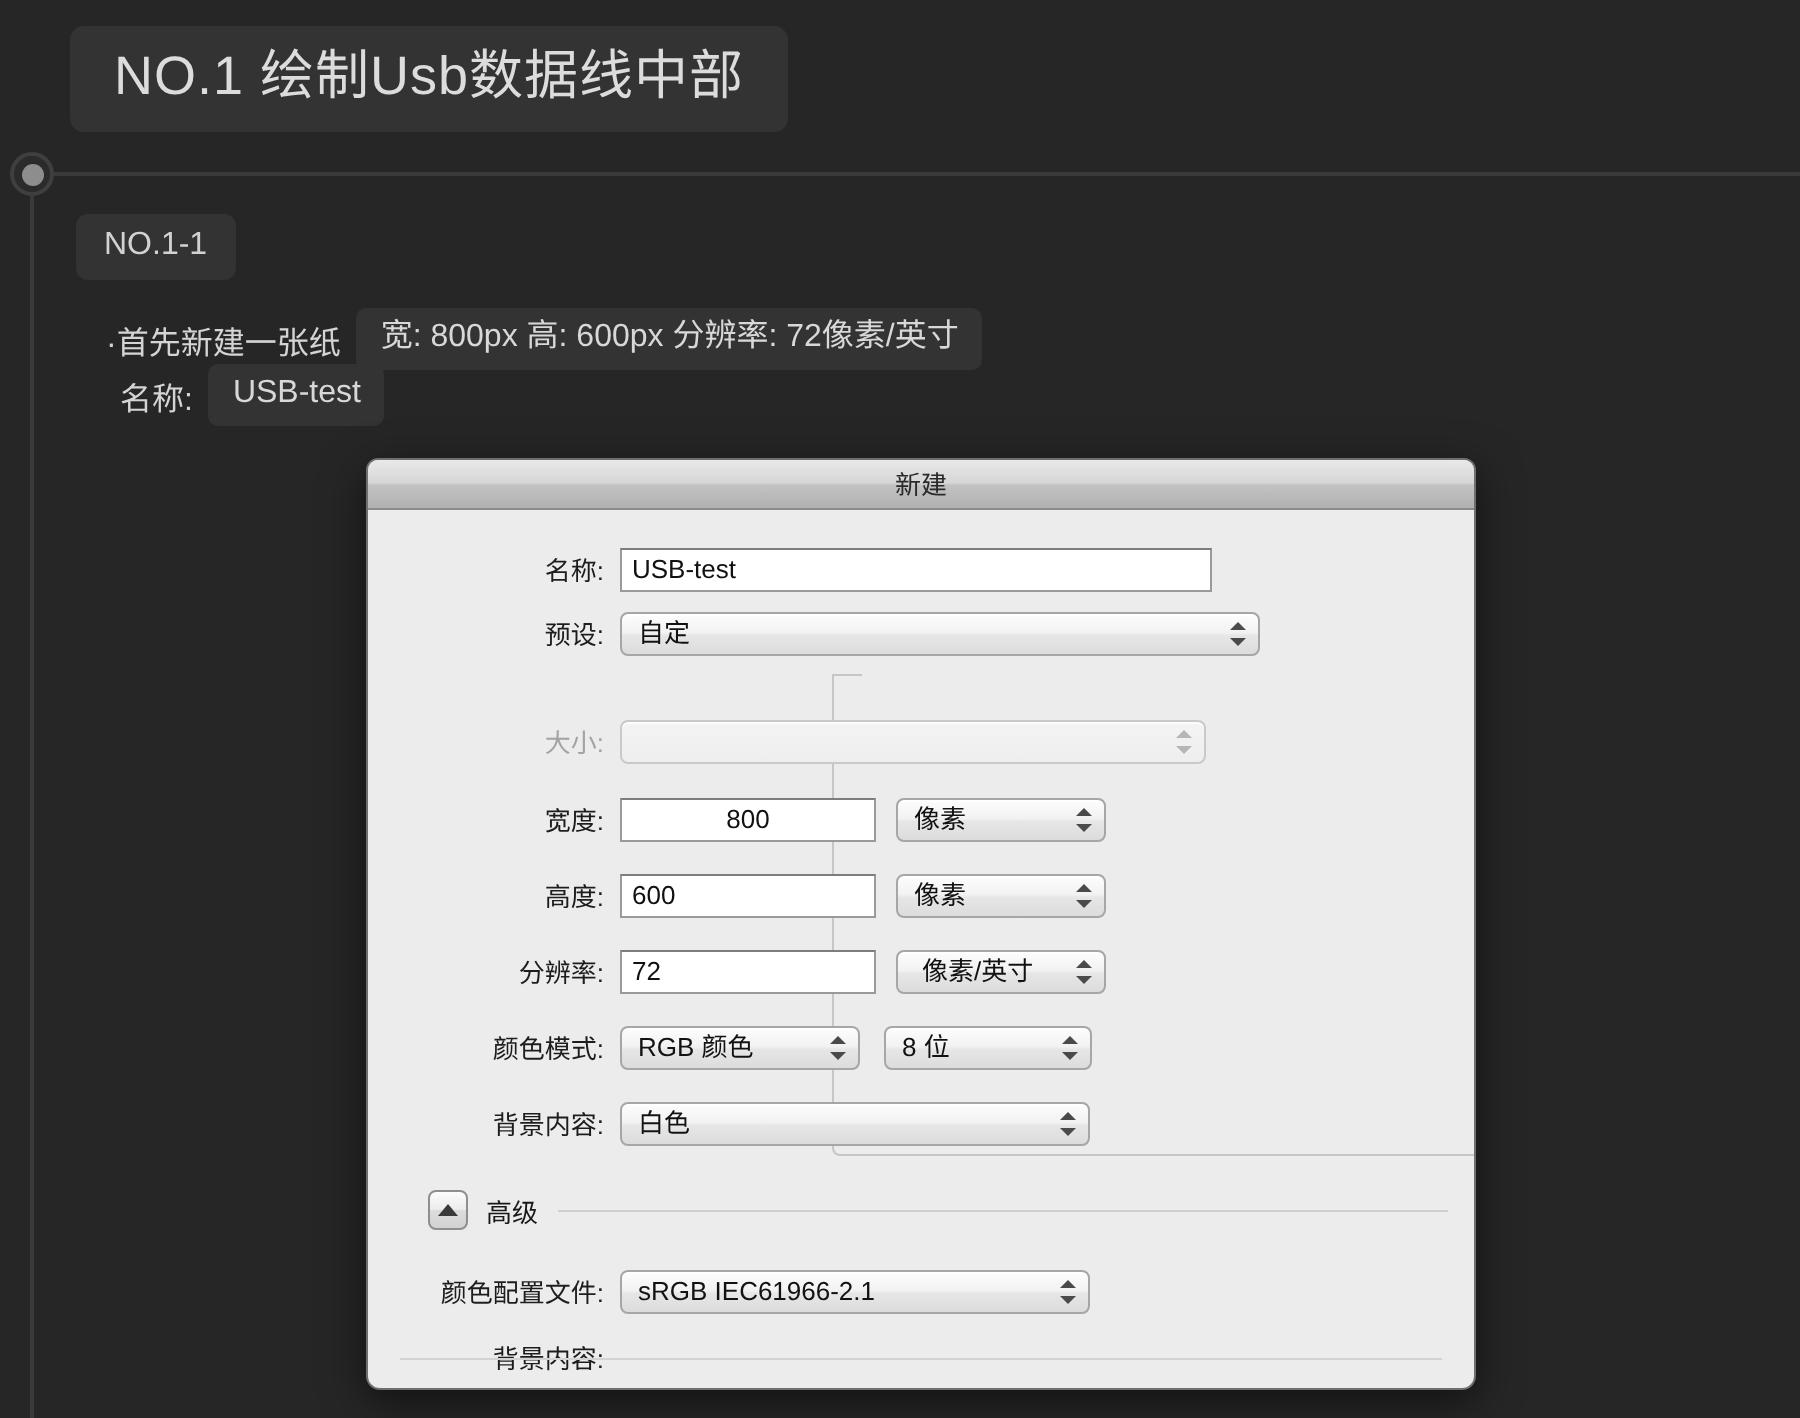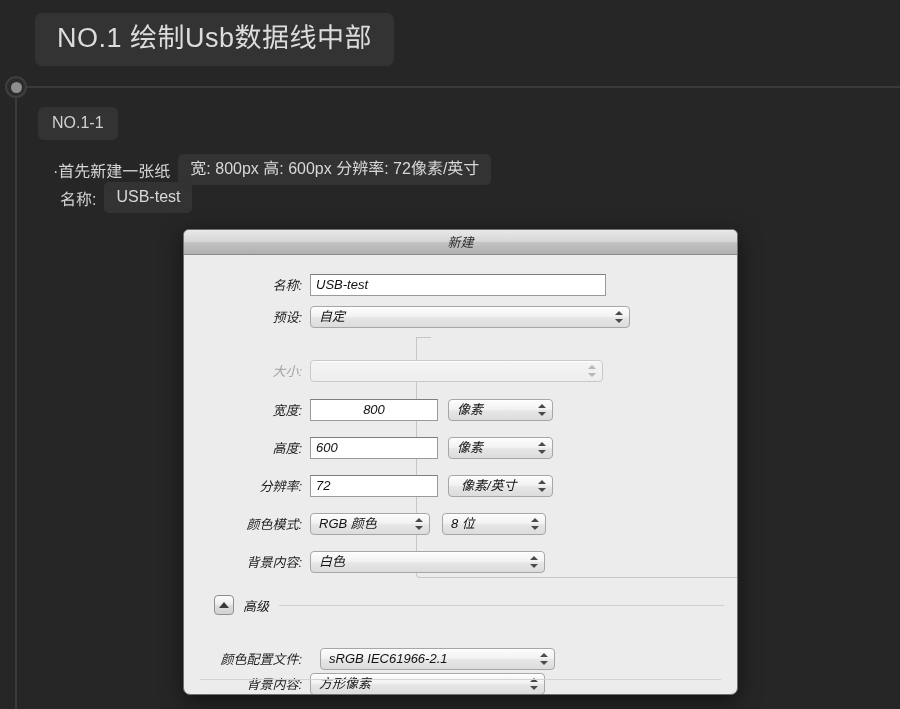--- a/index.html
+++ b/index.html
@@ -127,21 +127,20 @@
     width: 555px;
     height: 466px;
     background: #ececec;
     border: 1px solid #6f6f6f;
     border-radius: 6px 6px 7px 7px;
     box-sizing: border-box;
     box-shadow: 0 6px 22px rgba(0,0,0,.55);
     overflow: hidden;
     color: #1c1c1c;
     font-size: 13px;
-    font-style: italic;
   }
   .titlebar {
     height: 24px;
     background: linear-gradient(180deg,#e9e9e9 0%,#d6d6d6 48%,#c3c3c3 52%,#b0b0b0 100%);
     border-bottom: 1px solid #8b8b8b;
     display: flex;
     align-items: center;
     justify-content: center;
   }
   .titlebar-text {
@@ -429,39 +428,32 @@
       </div>
 
       <div class="adv-row">
         <span class="disclosure">
             <i></i>
           </span>
         <span class="adv-label">高级</span>
         <span class="adv-rule"></span>
       </div>
 
-      <div class="row" style="left:8px; top:393px; width:570px;gap:10px;">
+      <div class="row" style="left:8px; top:380px; width:570px;">
         <span class="row-label" style="width:110px;">颜色配置文件:</span>
         <span class="popup" style="width:235px; margin-left:8px;">
           <span>sRGB IEC61966-2.1</span>
           <span class="arrows">
               <i class="up"></i>
               <i class="dn"></i>
             </span>
         </span>
       </div>
 
       <div class="row" style="left:8px; top:418px; width:570px;">
         <span class="row-label" style="width:110px;">背景内容:</span>
-        <span class="popup" style="width:235px; margin-left:8px;">
-          <span>方形像素</span>
-          <span class="arrows">
-              <i class="up"></i>
-              <i class="dn"></i>
-            </span>
-        </span>
       </div>
 
       <div class="bottom-rule"></div>
 
     </div>
   </div>
 </div>
 
 </body></html>

